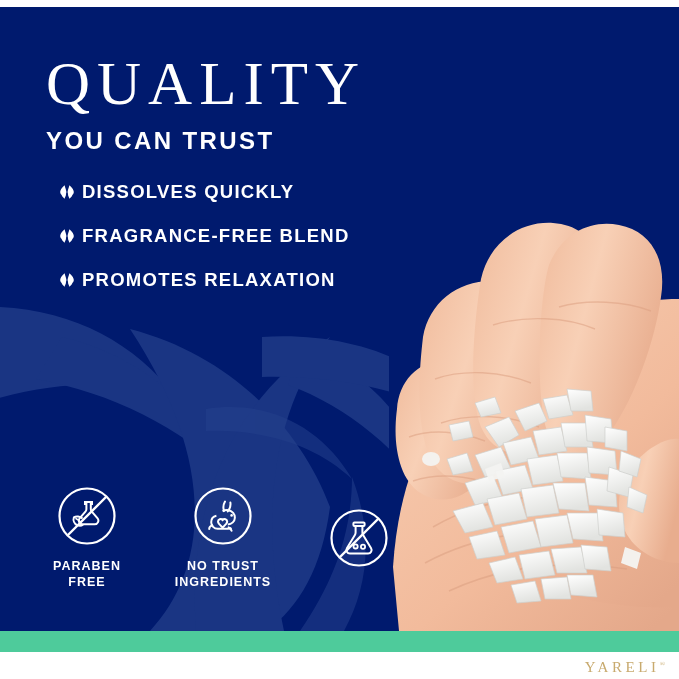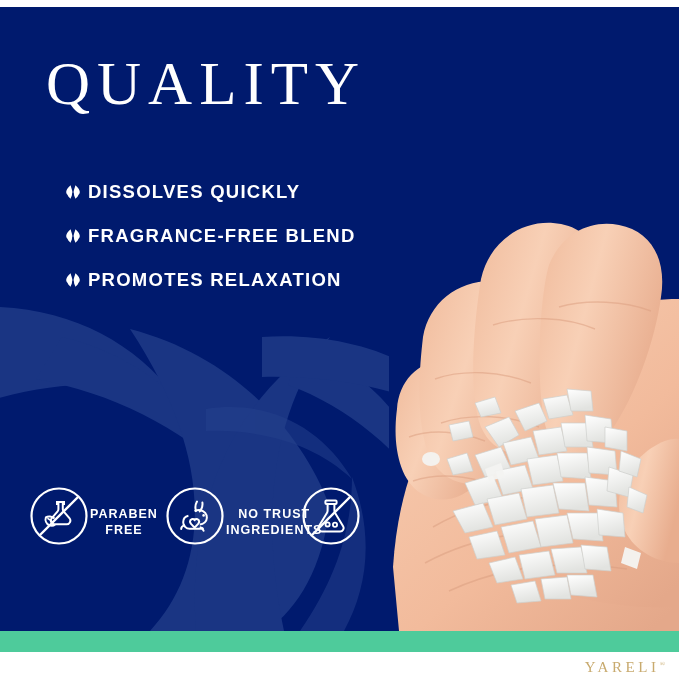--- a/index.html
+++ b/index.html
@@ -68,21 +68,21 @@
     font-size: 24px;
     font-weight: bold;
     letter-spacing: 2.4px;
     color: #ffffff;
     white-space: nowrap;
   }
 
   
   .features {
     position: absolute;
-    left: 63px;
+    left: 57px;
     top: 163px;
     width: 340px;
   }
   .feature-row {
     display: flex;
     align-items: center;
     height: 44px;
   }
   .feature-mark {
     width: 20px;
@@ -104,22 +104,23 @@
     position: absolute;
     left: 28px;
     top: 478px;
     width: 390px;
     display: flex;
     justify-content: space-between;
   }
   .badge {
     width: 118px;
     display: flex;
-    flex-direction: row;
+    flex-direction: column;
     align-items: center;
+    justify-content: center;
   }
   .badge-icon {
     width: 62px;
     height: 62px;
   }
   .badge-icon svg { display: block; }
   .badge-label {
     margin-top: 11px;
     text-align: center;
     font-size: 12.5px;
@@ -300,20 +301,21 @@
             <ellipse cx="42" cy="452" rx="9" ry="7"></ellipse>
             <polygon points="96,462 112,456 116,470 100,474"></polygon>
             <polygon points="236,540 252,546 248,562 232,556"></polygon>
           </g>
         </g>
       </svg>
     </div>
 
     <div class="headline-wrap">
       <div class="headline">QUALITY</div>
+      <div class="subhead">YOU CAN TRUST</div>
     </div>
 
     <div class="features">
 
       <div class="feature-row">
         <span class="feature-mark">
           <svg width="20" height="20" viewBox="0 0 20 20">
             <path d="M7.6 3.2 C4.4 6.2 3.2 8.2 3.2 10 a3.1 3.1 0 0 0 6.2 0
                      c0-1.8-1.2-3.8-1.8-6.8 Z" fill="#ffffff"></path>
             <path d="M12.4 3.2 C15.6 6.2 16.8 8.2 16.8 10 a3.1 3.1 0 0 1-6.2 0

